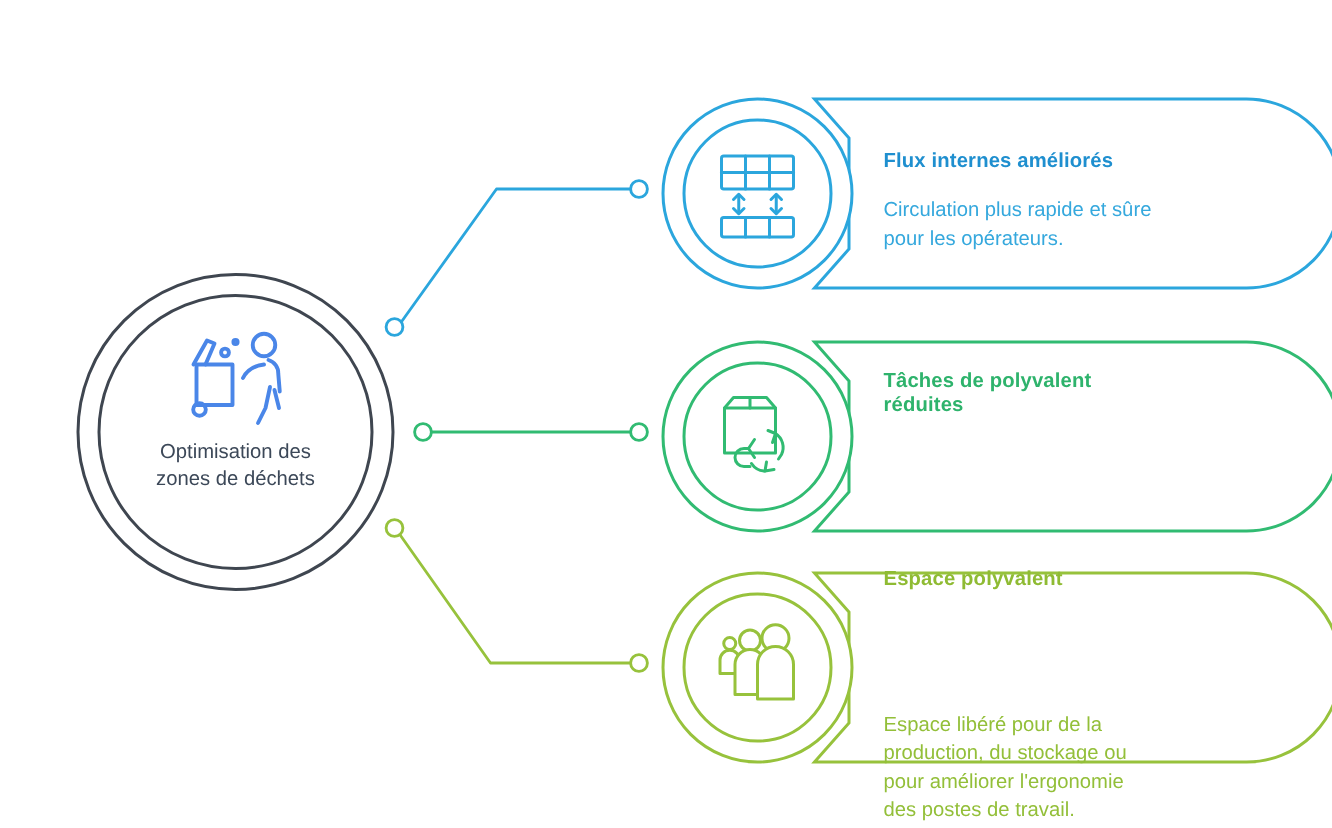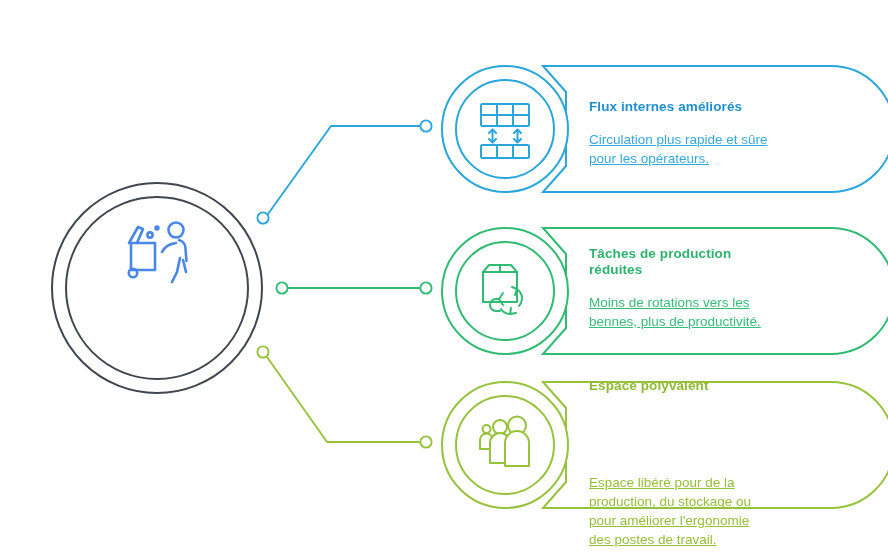--- a/index.html
+++ b/index.html
@@ -11,21 +11,21 @@
   }
   #stage{position:absolute;inset:0;width:888px;height:552px;}
   svg.layer{position:absolute;left:0;top:0;width:888px;height:552px;overflow:visible;}
   .txt{position:absolute;}
   .card-title{
     font-size:13.5px;font-weight:bold;letter-spacing:.1px;line-height:16px;
     white-space:pre-line;margin:0;
   }
   .card-body{
     font-size:13.5px;font-weight:400;line-height:19px;
-    white-space:pre-line;margin:0;text-decoration:underline;
+    white-space:pre-line;margin:0;
   }
   .hub-label{
     position:absolute;width:170px;text-align:center;
     font-size:13.5px;line-height:18px;color:#3c4858;white-space:pre-line;
   }
 </style>
 </head>
 <body>
 
 <div id="stage">
@@ -134,29 +134,29 @@
         <path d="M179 240 a9 9 0 0 1 6.5 9 l1 12"></path>
 
         <path d="M176 243 c-8 1 -12 5 -14 9"></path>
 
         <path d="M180 258 l-3 14 l-5 10"></path>
         <path d="M183 260 l3 12"></path>
       </g>
     </g>
   </svg>
 
+  <div class="hub-label" style="left:72px;top:292px;">Optimisation des
+zones de déchets</div>
 
   <div class="txt card-title" style="left:589px;top:99px;color:#1f8fcf;">Flux internes améliorés</div>
   <div class="txt card-body" style="left:589px;top:130px;color:#35a8dd;">Circulation plus rapide et sûre
 pour les opérateurs.</div>
 
-  <div class="txt card-title" style="left:589px;top:246px;color:#2eb36c;">Tâches de production
+  <div class="txt card-title" style="left:589px;top:246px;color:#2eb36c;">Tâches de polyvalent
 réduites</div>
-  <div class="txt card-body" style="left:589px;top:293px;color:#37bd77;">Moins de rotations vers les
-bennes, plus de productivité.</div>
 
   <div class="txt card-title" style="left:589px;top:378px;color:#8fbb33;">Espace polyvalent</div>
   <div class="txt card-body" style="left:589px;top:425px;color:#93bf39;margin-top:48px;">Espace libéré pour de la
 production, du stockage ou
 pour améliorer l'ergonomie
 des postes de travail.</div>
 
 </div>
 
 </body></html>

